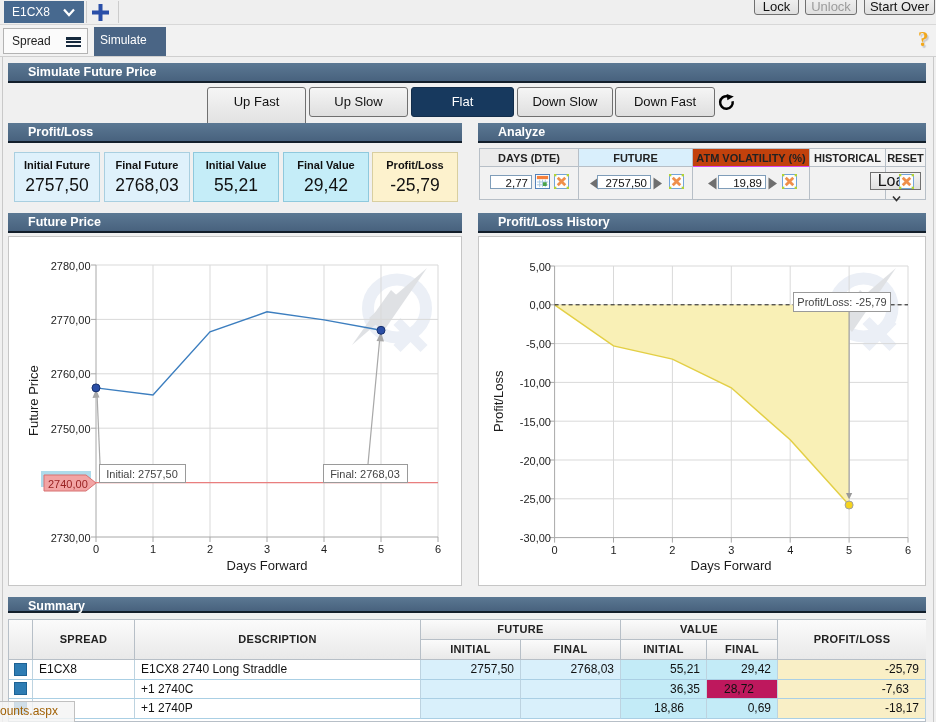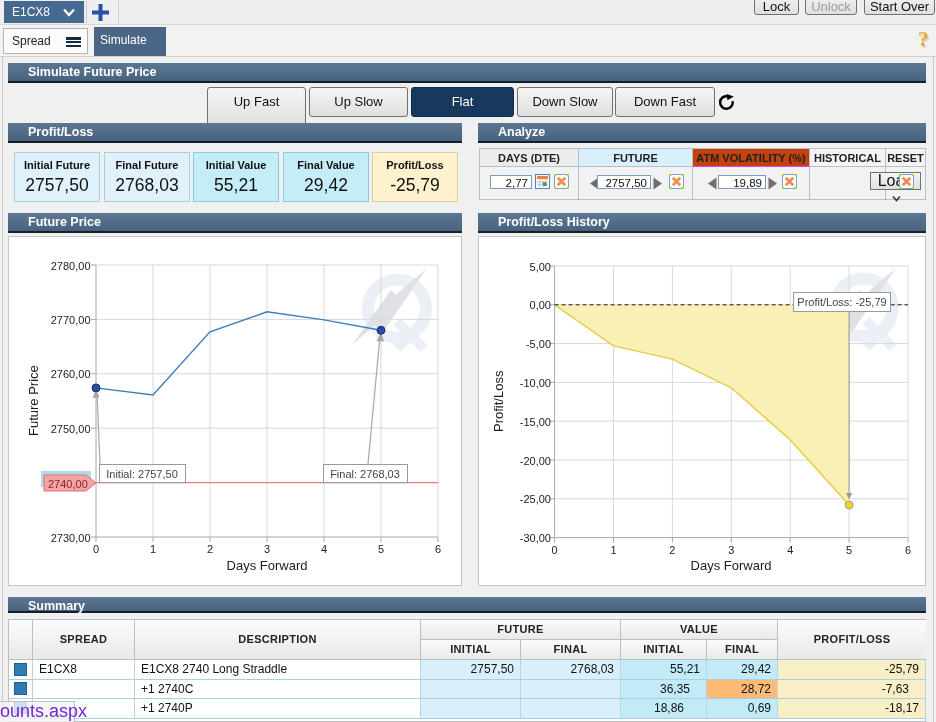--- a/index.html
+++ b/index.html
@@ -300,34 +300,34 @@
       <div class="scell" style="left:413px;top:41px;width:100px;height:20px;line-height:19px;background:#d9f0fb;border-right:1px solid #bdd3e0;border-bottom:1px solid #aacfe4;text-align:right;padding-right:6px;">2757,50</div>
       <div class="scell" style="left:513px;top:41px;width:100px;height:20px;line-height:19px;background:#d9f0fb;border-right:1px solid #bdd3e0;border-bottom:1px solid #aacfe4;text-align:right;padding-right:6px;">2768,03</div>
       <div class="scell" style="left:613px;top:41px;width:86px;height:20px;line-height:19px;background:#c3ebf7;border-right:1px solid #bdd3e0;border-bottom:1px solid #aacfe4;text-align:right;padding-right:6px;">55,21</div>
       <div class="scell" style="left:699px;top:41px;width:71px;height:20px;line-height:19px;background:#c3ebf7;border-right:1px solid #bdd3e0;border-bottom:1px solid #aacfe4;text-align:right;padding-right:6px;">29,42</div>
       <div class="scell" style="left:770px;top:41px;width:148px;height:20px;line-height:19px;background:#f9efc6;border-right:1px solid #bdd3e0;border-bottom:1px solid #aacfe4;text-align:right;padding-right:6px;">-25,79</div>
       <div class="scell" style="left:1px;top:61px;width:24px;height:19px;line-height:18px;background:#ffffff;border-right:1px solid #bdd3e0;border-bottom:1px solid #aacfe4;padding-left:6px;"></div>
       <div class="scell" style="left:25px;top:61px;width:102px;height:19px;line-height:18px;background:#ffffff;border-right:1px solid #bdd3e0;border-bottom:1px solid #aacfe4;padding-left:6px;"></div>
       <div class="scell" style="left:127px;top:61px;width:286px;height:19px;line-height:18px;background:#ffffff;border-right:1px solid #bdd3e0;border-bottom:1px solid #aacfe4;padding-left:6px;">+1 2740C</div>
       <div class="scell" style="left:413px;top:61px;width:100px;height:19px;line-height:18px;background:#d9f0fb;border-right:1px solid #bdd3e0;border-bottom:1px solid #aacfe4;text-align:right;padding-right:6px;"></div>
       <div class="scell" style="left:513px;top:61px;width:100px;height:19px;line-height:18px;background:#d9f0fb;border-right:1px solid #bdd3e0;border-bottom:1px solid #aacfe4;text-align:right;padding-right:6px;"></div>
-      <div class="scell" style="left:613px;top:61px;width:86px;height:19px;line-height:18px;background:#c3ebf7;border-right:1px solid #bdd3e0;border-bottom:1px solid #aacfe4;text-align:right;padding-right:16px;">36,35</div>
-      <div class="scell" style="left:699px;top:61px;width:71px;height:19px;line-height:18px;background:#fdba74;border-right:1px solid #bdd3e0;border-bottom:1px solid #aacfe4;text-align:right;padding-right:6px;">28,72</div>
+      <div class="scell" style="left:613px;top:61px;width:86px;height:19px;line-height:18px;background:#c3ebf7;border-right:1px solid #bdd3e0;border-bottom:1px solid #aacfe4;text-align:right;padding-right:6px;">36,35</div>
+      <div class="scell" style="left:699px;top:61px;width:71px;height:19px;line-height:18px;background:#be185d;border-right:1px solid #bdd3e0;border-bottom:1px solid #aacfe4;text-align:center;padding-right:6px;">28,72</div>
       <div class="scell" style="left:770px;top:61px;width:148px;height:19px;line-height:18px;background:#f9efc6;border-right:1px solid #bdd3e0;border-bottom:1px solid #aacfe4;text-align:right;padding-right:16px;">-7,63</div>
       <div class="scell" style="left:1px;top:80px;width:24px;height:20px;line-height:19px;background:#ffffff;border-right:1px solid #bdd3e0;border-bottom:1px solid #aacfe4;padding-left:6px;"></div>
       <div class="scell" style="left:25px;top:80px;width:102px;height:20px;line-height:19px;background:#ffffff;border-right:1px solid #bdd3e0;border-bottom:1px solid #aacfe4;padding-left:6px;"></div>
       <div class="scell" style="left:127px;top:80px;width:286px;height:20px;line-height:19px;background:#ffffff;border-right:1px solid #bdd3e0;border-bottom:1px solid #aacfe4;padding-left:6px;">+1 2740P</div>
       <div class="scell" style="left:413px;top:80px;width:100px;height:20px;line-height:19px;background:#d9f0fb;border-right:1px solid #bdd3e0;border-bottom:1px solid #aacfe4;text-align:right;padding-right:6px;"></div>
       <div class="scell" style="left:513px;top:80px;width:100px;height:20px;line-height:19px;background:#d9f0fb;border-right:1px solid #bdd3e0;border-bottom:1px solid #aacfe4;text-align:right;padding-right:6px;"></div>
       <div class="scell" style="left:613px;top:80px;width:86px;height:20px;line-height:19px;background:#c3ebf7;border-right:1px solid #bdd3e0;border-bottom:1px solid #aacfe4;text-align:right;padding-right:22px;">18,86</div>
       <div class="scell" style="left:699px;top:80px;width:71px;height:20px;line-height:19px;background:#c3ebf7;border-right:1px solid #bdd3e0;border-bottom:1px solid #aacfe4;text-align:right;padding-right:6px;">0,69</div>
       <div class="scell" style="left:770px;top:80px;width:148px;height:20px;line-height:19px;background:#f9efc6;border-right:1px solid #bdd3e0;border-bottom:1px solid #aacfe4;text-align:right;padding-right:6px;">-18,17</div>
       <div class="abs" style="left:1px;top:100px;width:916px;height:2px;background:#fff;"></div>
       <div class="abs" style="left:6px;top:44px;width:13px;height:13px;background:#2e7cb3;border:1px solid #1d6294;box-sizing:border-box;"></div>
       <div class="abs" style="left:6px;top:63px;width:13px;height:13px;background:#2e7cb3;border:1px solid #1d6294;box-sizing:border-box;"></div>
       <div class="abs" style="left:6px;top:82px;width:13px;height:13px;background:#2e7cb3;border:1px solid #1d6294;box-sizing:border-box;"></div>
     </div>
 
   <div class="abs" style="left:2px;top:57px;width:1px;height:665px;background:#c9c9c9;"></div>
   <div class="abs" style="left:933px;top:57px;width:1px;height:665px;background:#c9c9c9;"></div>
 
-  <div class="abs" style="left:0;top:701px;width:75px;height:21px;background:rgba(244,244,244,0.82);border-top:1px solid #c0c0c0;border-right:1px solid #c0c0c0;box-sizing:border-box;font-size:18px;color:#6d28d9;line-height:19px;z-index:9;">ounts.aspx</div>
+  <div class="abs" style="left:0;top:701px;width:75px;height:21px;background:rgba(244,244,244,0.82);border-top:1px solid #c0c0c0;border-right:1px solid #c0c0c0;box-sizing:border-box;font-size:12px;color:#a16207;line-height:19px;z-index:9;">ounts.aspx</div>
 </div>
 
 </body></html>

